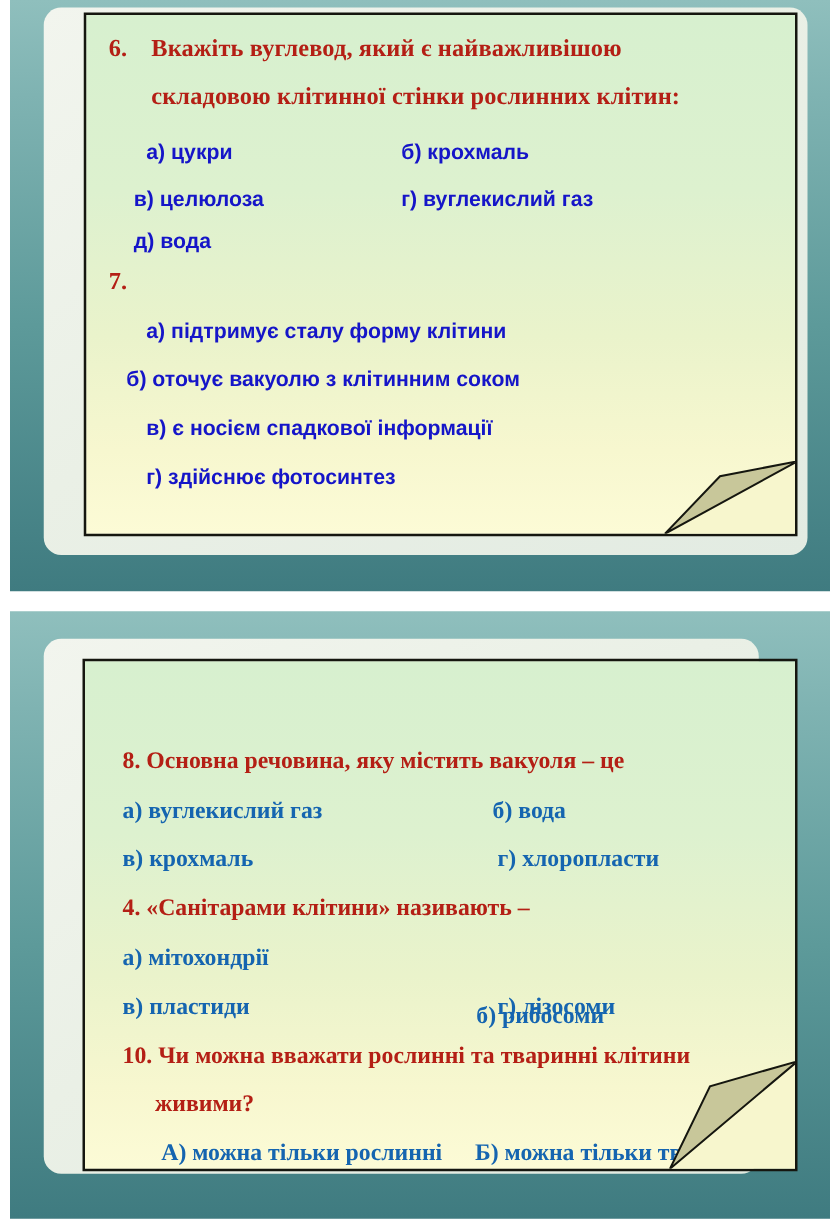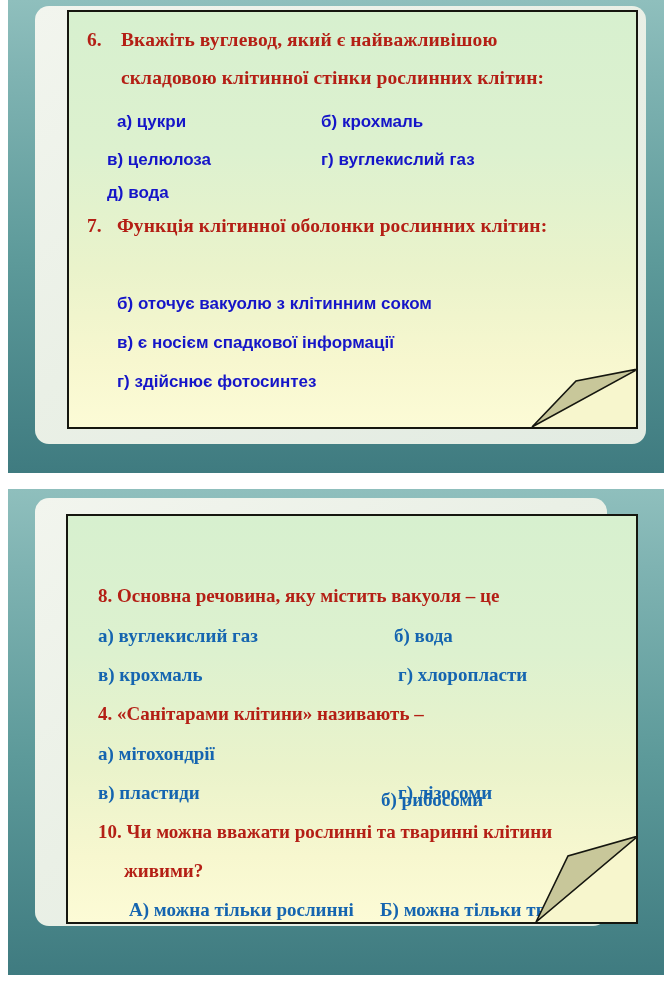--- a/index.html
+++ b/index.html
@@ -24,21 +24,21 @@
   #frame-2{top:489px;height:486px;}
 
   
   .panel{
     position:absolute;
     background:linear-gradient(145deg,#f2f5ee 0%,#eaf0e6 45%,#e2ebe2 100%);
     border-radius:14px;
     box-sizing:border-box;
   }
   #panel-1{left:27px;top:6px;width:611px;height:438px;}
-  #panel-2{left:27px;top:9px;width:572px;height:428px;padding-left:12px;}
+  #panel-2{left:27px;top:22px;width:572px;height:428px;padding-left:12px;}
 
   
   .card{
     position:absolute;
     border:2px solid #15160f;
     box-sizing:border-box;
     background:linear-gradient(180deg,#d7f0cf 0%,#ddf1cf 34%,#eaf3cb 62%,#f7f7cf 84%,#fcfbd6 100%);
     overflow:hidden;
   }
   #card-1{left:32px;top:4px;width:571px;height:419px;}
@@ -106,23 +106,23 @@
 
       <span class="qline c1-opt" style="left:48px;top:101px;">а) цукри</span>
       <span class="qline c1-opt" style="left:252px;top:101px;">б) крохмаль</span>
 
       <span class="qline c1-opt" style="left:38px;top:139px;">в) целюлоза</span>
       <span class="qline c1-opt" style="left:252px;top:139px;">г) вуглекислий газ</span>
 
       <span class="qline c1-opt" style="left:38px;top:172px;">д) вода</span>
 
       <span class="qline c1-num" style="left:18px;top:204px;">7.</span>
-      <span class="qline c1-head" style="left:48px;top:204px;">Функція клітинної оболонки рослинних клітин:</span>
 
-      <span class="qline c1-opt" style="left:48px;top:283px;">б) оточує вакуолю з клітинним соком</span>
+      <span class="qline c1-opt" style="left:48px;top:244px;">а) підтримує сталу форму клітини</span>
+      <span class="qline c1-opt" style="left:32px;top:283px;">б) оточує вакуолю з клітинним соком</span>
       <span class="qline c1-opt" style="left:48px;top:322px;">в) є носієм спадкової інформації</span>
       <span class="qline c1-opt" style="left:48px;top:361px;">г) здійснює фотосинтез</span>
 
       <svg class="fold" id="fold-1" viewBox="0 0 120 110">
         <polygon points="120,50 58,62 14,108 120,108" fill="#f7f6cd" stroke="none"></polygon>
         <polygon points="120,50 58,62 14,108" fill="#c8c79a" stroke="#15160f" stroke-width="1.6"></polygon>
       </svg>
 
     </div>
   </div>

